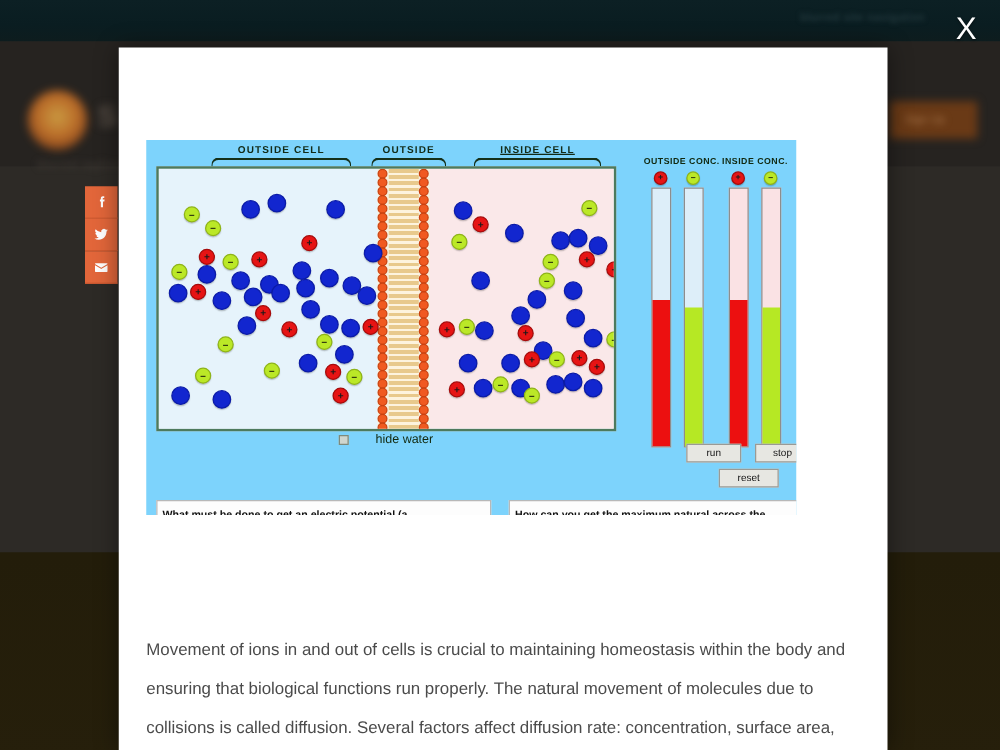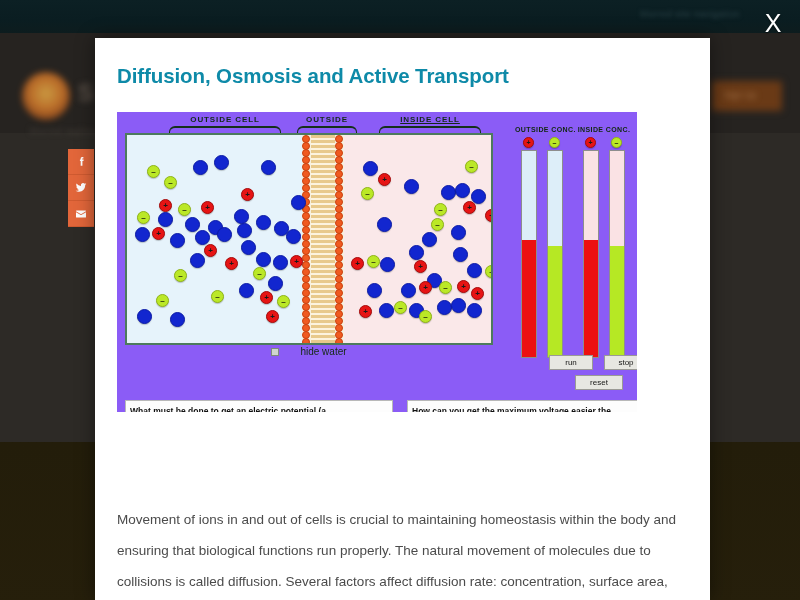--- a/index.html
+++ b/index.html
@@ -101,21 +101,21 @@
   .modal-title {
     margin: 26px 0 0 22px;
     font-size: 20.5px; font-weight: bold;
     color: #0e8aa8; letter-spacing: -.1px;
   }
 
   
   .sim {
     position: absolute; left: 22px; top: 74px;
     width: 520px; height: 300px;
-    background: #8b5cf6;
+    background: #7dd3fc;
     overflow: hidden;
   }
   .sim-labels {
     position: absolute; left: 0; top: 3px; width: 380px; height: 14px;
   }
   .sim-lab {
     position: absolute; top: 0;
     font-size: 8px; font-weight: bold; color: #122b17;
     letter-spacing: .9px; white-space: nowrap;
   }
@@ -276,21 +276,20 @@
   <div class="share-btn">
     <svg width="14" height="12" viewBox="0 0 24 24">
       <path fill="#ffffff" d="M3 5h18a1 1 0 0 1 1 1v.3l-10 6-10-6V6a1 1 0 0 1 1-1zm-1 3.4 9.5 5.7a1 1 0 0 0 1 0L22 8.4V18a1 1 0 0 1-1 1H3a1 1 0 0 1-1-1V8.4z"></path>
     </svg>
   </div>
 </div>
 
 <div class="close-x">X</div>
 
 <div id="modal">
-  <div class="modal-title">Diffusion, Osmosis and Active Transport</div>
 
   <div class="sim">
     <div class="sim-labels">
         <div class="sim-lab" style="left: 48px; width: 120px; text-align: center;">OUTSIDE CELL</div>
         <div class="brace" style="left: 52px; width: 112px; top: 11px;"></div>
         <div class="sim-lab" style="left: 176px; width: 68px; text-align: center;">OUTSIDE</div>
         <div class="brace" style="left: 180px; width: 60px; top: 11px;"></div>
         <div class="sim-lab" style="left: 258px; width: 110px; text-align: center; text-decoration: underline;">INSIDE CELL</div>
         <div class="brace" style="left: 262px; width: 102px; top: 11px;"></div>
       </div>
@@ -560,19 +559,19 @@
 
     <div class="hide-water-row">
       <div class="hw-check"></div>
       <div class="hw-label">hide water</div>
     </div>
     <div id="question-boxes">
         <div class="qbox" style="left: 8px; width: 268px;">
           <span>What must be done to get an electric potential (a</span>
         </div>
         <div class="qbox" style="left: 290px; width: 278px;">
-          <span>How can you get the maximum voltage easier the</span>
+          <span>How can you get the maximum natural across the</span>
         </div>
       </div>
   </div>
 
   <div class="body-copy">Movement of ions in and out of cells is crucial to maintaining homeostasis within the body and ensuring that biological functions run properly. The natural movement of molecules due to collisions is called diffusion. Several factors affect diffusion rate: concentration, surface area, and molecular pumps. This activity demonstrates diffusion,</div>
 </div>
 
 </body></html>

